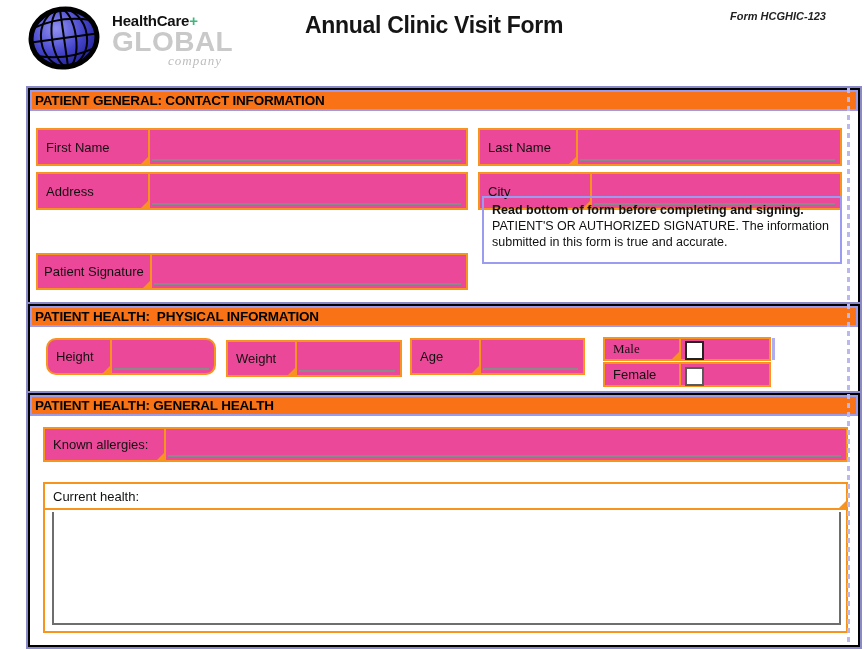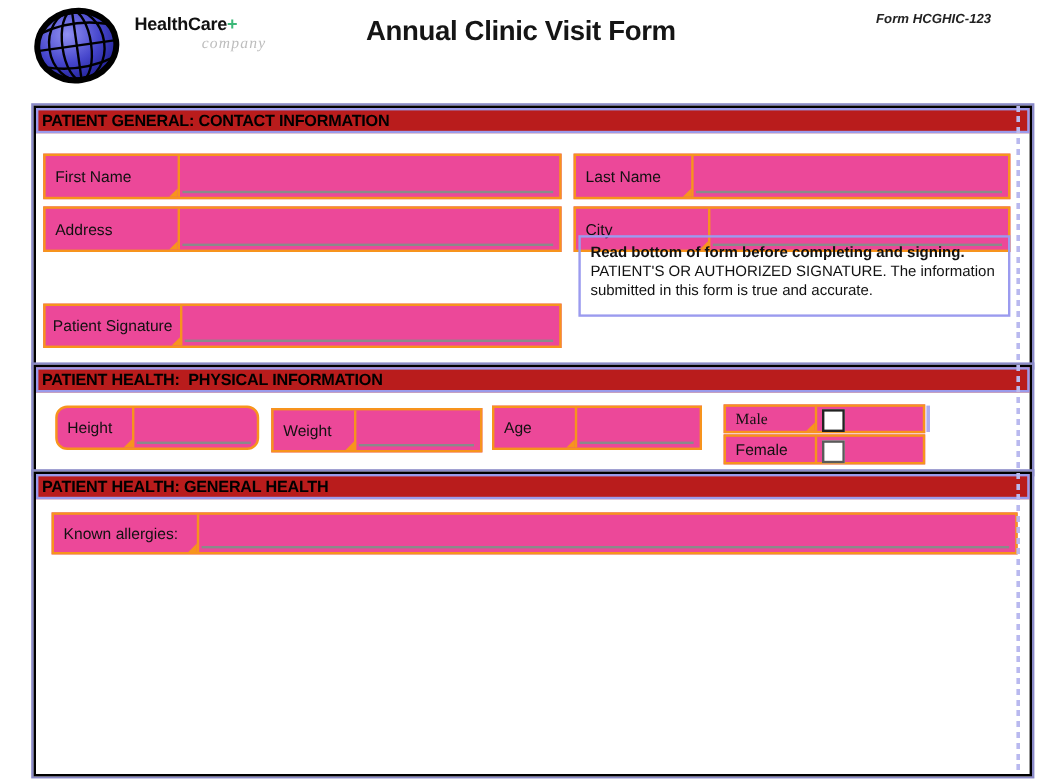--- a/index.html
+++ b/index.html
@@ -14,21 +14,21 @@
   .logo-word{font-size:28px;font-weight:bold;color:#C9C9C9;letter-spacing:0.5px;line-height:24px;margin-top:1px;}
   .logo-tagline{font-family:"Liberation Serif","DejaVu Serif",serif;font-style:italic;
                 font-size:13px;color:#BDBDBD;text-align:right;margin-top:-1px;letter-spacing:1px;}
   .page-title{position:absolute;left:0;right:0;top:12px;text-align:center;
               font-size:23px;font-weight:bold;color:#151515;letter-spacing:-0.3px;}
   .form-number{position:absolute;right:42px;top:10px;font-size:11px;font-weight:bold;font-style:italic;color:#222;}
 
   
   .section{position:absolute;left:28px;width:828px;border:2px solid #000;background:#fff;
            box-shadow:0 0 0 2px #8A8AC8;}
-  .sec-head{position:absolute;left:0;top:0;right:0;height:21px;background:#b91c1c;
+  .sec-head{position:absolute;left:0;top:0;right:0;height:21px;background:#f97316;
             border:2px solid #9B9BEB;box-sizing:border-box;}
   .sec-title{font-size:13.5px;font-weight:bold;color:#000;line-height:17px;padding-left:3px;
              white-space:pre;letter-spacing:-0.2px;}
 
   
   .fbox{position:absolute;border:2px solid #F7941D;background:#ec4899;box-sizing:border-box;display:flex;}
   .flabel{flex:0 0 auto;display:flex;align-items:center;padding-left:8px;font-size:13px;color:#111;
           box-sizing:border-box;white-space:nowrap;overflow:hidden;}
   .finput{position:relative;flex:1 1 auto;border-left:2px solid #F7941D;}
   .uline{position:absolute;left:2px;right:5px;bottom:3px;height:2px;background:#8A8A8A;}
@@ -81,20 +81,21 @@
         <line x1="5" y1="33" x2="71" y2="33" stroke="#000" stroke-width="2"></line>
         <path d="M9,19 Q38,10 67,19" fill="none" stroke="#000" stroke-width="2"></path>
         <path d="M9,47 Q38,56 67,47" fill="none" stroke="#000" stroke-width="2"></path>
         <path d="M19,9 Q38,2 57,9" fill="none" stroke="#000" stroke-width="2"></path>
         <path d="M19,57 Q38,64 57,57" fill="none" stroke="#000" stroke-width="2"></path>
       </g>
     </svg>
   </div>
   <div class="logo-text">
     <div class="logo-name"><span>HealthCare</span><span class="logo-plus">+</span></div>
+    <div class="logo-word">GLOBAL</div>
     <div class="logo-tagline">company</div>
   </div>
   <div class="page-title">Annual Clinic Visit Form</div>
   <div class="form-number">Form HCGHIC-123</div>
 
   <div class="section" style="top:88px;height:214px;">
     <div class="sec-head">
       <div class="sec-title">PATIENT GENERAL: CONTACT INFORMATION</div>
     </div>
   </div>
@@ -198,16 +199,23 @@
   </div>
 
   <div class="fbox" style="left:43px;top:427px;width:805px;height:35px;">
     <div class="flabel" style="width:119px;">Known allergies:</div>
     <div class="finput">
       <div class="tri"></div>
       <div class="uline"></div>
     </div>
   </div>
 
+  <div class="ch-outer" style="left:43px;top:482px;width:805px;height:151px;">
+    <div class="ch-labelrow">
+      <span>Current health:</span>
+      <div class="ch-tri"></div>
+    </div>
+    <div class="ch-area"></div>
+  </div>
 
   <div class="vguide"></div>
 
 </div>
 
 </body></html>

